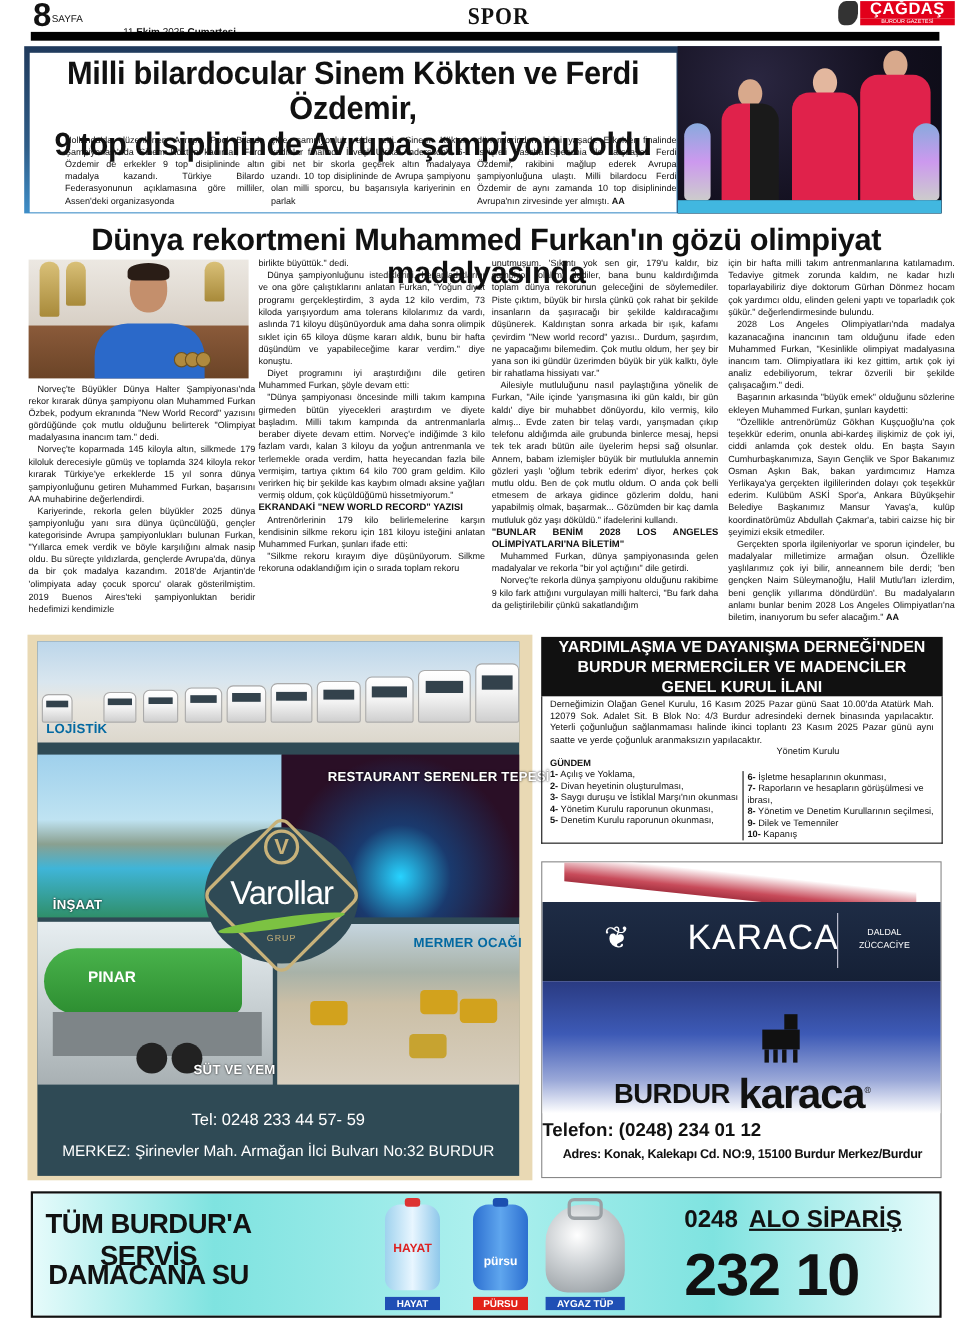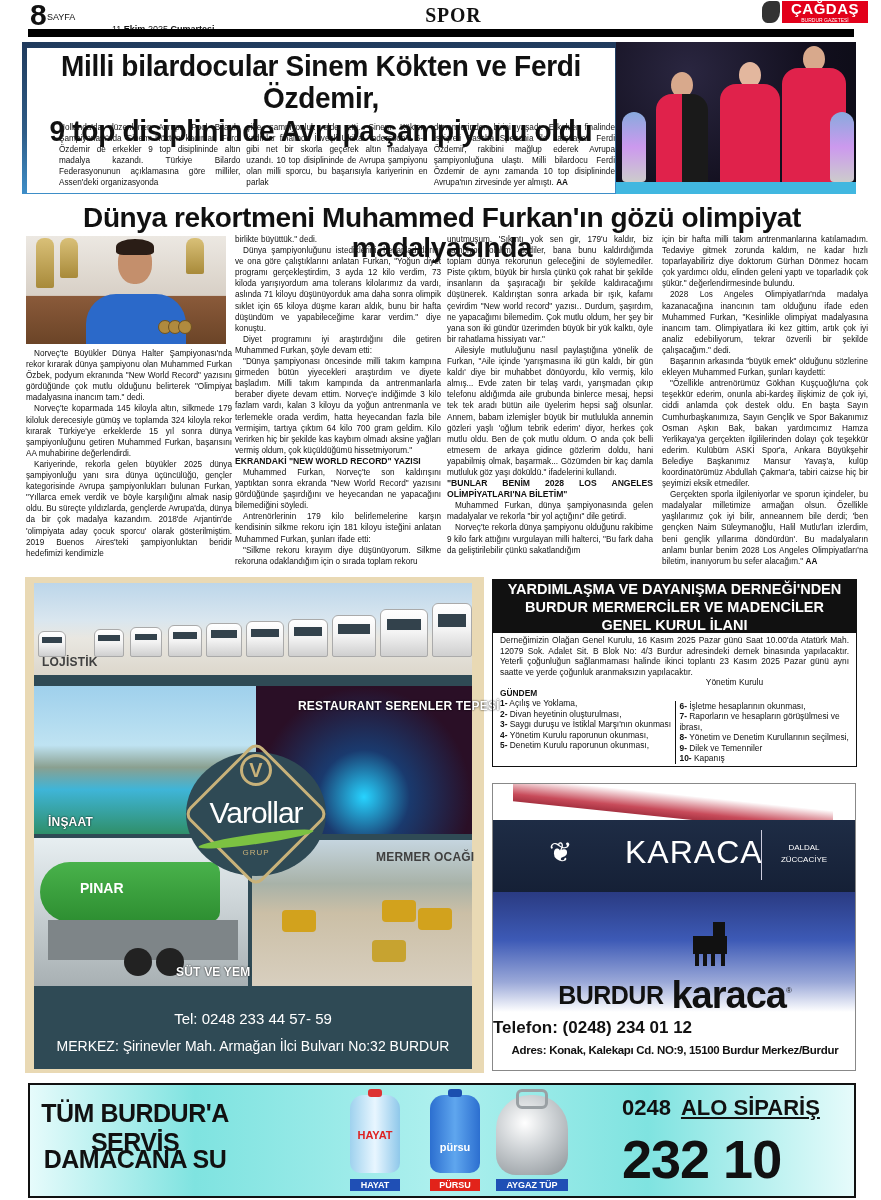--- a/index.html
+++ b/index.html
@@ -44,21 +44,21 @@
   .wl-col p { text-indent: 8px; }
   .wl-col .sub { font-weight: bold; text-indent: 0; font-size: 8.6px; }
 
   
   .var { position: absolute; left: 25px; top: 577px; width: 459px; height: 496px; background: #e9d9b4; }
   .var-inner { position: absolute; left: 34px; top: 583px; width: 438px; height: 486px; background: #2f4a55; }
   .var-truck { position: absolute; left: 34px; top: 583px; width: 438px; height: 92px; background: linear-gradient(180deg, #bcd6ea 0%, #d9e6ef 40%, #e9e7e1 60%, #dcd7cc 100%); overflow: hidden; }
   .truck { position: absolute; bottom: 18px; height: 44px; background: linear-gradient(180deg, #fff 0%, #f3f3f3 50%, #cfcfcf 100%); border-radius: 6px 6px 2px 2px; border: 1px solid #aaa; }
   .truck::after { content: ""; position: absolute; left: 12%; right: 12%; top: 20%; height: 24%; background: #33424c; }
   .var-label { position: absolute; color: #fff; font: bold 12px "Liberation Sans Narrow", "Liberation Sans", sans-serif; letter-spacing: 0.2px; text-shadow: 0 0 2px #000; }
-  .var-label.dark { color: #404040; text-shadow: none; }
+  .var-label.dark { color: #0369a1; text-shadow: none; }
   .var-pool { position: absolute; left: 34px; top: 686px; width: 222px; height: 148px; background: linear-gradient(180deg,#9fd0ec 0%,#bfe3f2 40%,#8aa090 55%,#3fb5d8 70%,#2f8f6a 100%); }
   .var-rest { position: absolute; left: 256px; top: 686px; width: 216px; height: 148px; background: radial-gradient(ellipse at 50% 75%, #27d3ff 0%, #1a3a6e 30%, #2a0f26 70%); }
   .var-milk { position: absolute; left: 34px; top: 838px; width: 214px; height: 148px; background: linear-gradient(180deg,#e7eef1 0%,#cfd7da 40%,#a8b0b3 100%); overflow: hidden; }
   .var-milk .tank { position: absolute; left: 6px; top: 24px; width: 180px; height: 60px; background: linear-gradient(180deg,#49b24b 0%,#2d8e31 100%); border-radius: 30px 10px 10px 30px; }
   .var-milk .chassis { position: absolute; left: 14px; top: 82px; width: 190px; height: 40px; background: #7e8588; }
   .var-milk .wheel { position: absolute; top: 110px; width: 28px; height: 28px; border-radius: 50%; background: #222; }
   .var-quarry { position: absolute; left: 252px; top: 840px; width: 220px; height: 146px; background: linear-gradient(180deg,#c5d5df 0%,#a8b2a8 30%,#cbbfa6 50%,#d8cfbf 100%); overflow: hidden; }
   .var-quarry .exc { position: absolute; width: 34px; height: 22px; background: #d2a21d; border-radius: 4px; }
   .var-logo { position: absolute; left: 186px; top: 752px; width: 140px; height: 124px; border-radius: 50%; background: #2f4a55; }
   .var-logo .ring { position: absolute; left: 18px; top: 10px; width: 104px; height: 104px; border: 3px solid #c8b27a; transform: rotate(45deg); border-radius: 10px; }
@@ -173,21 +173,20 @@
   <p>Norveç'te Büyükler Dünya Halter Şampiyonası'nda rekor kırarak dünya şampiyonu olan Muhammed Furkan Özbek, podyum ekranında "New World Record" yazısını gördüğünde çok mutlu olduğunu belirterek "Olimpiyat madalyasına inancım tam." dedi.</p>
   <p>Norveç'te koparmada 145 kiloyla altın, silkmede 179 kiloluk derecesiyle gümüş ve toplamda 324 kiloyla rekor kırarak Türkiye'ye erkeklerde 15 yıl sonra dünya şampiyonluğunu getiren Muhammed Furkan, başarısını AA muhabirine değerlendirdi.</p>
   <p>Kariyerinde, rekorla gelen büyükler 2025 dünya şampiyonluğu yanı sıra dünya üçüncülüğü, gençler kategorisinde Avrupa şampiyonlukları bulunan Furkan, "Yıllarca emek verdik ve böyle karşılığını almak nasip oldu. Bu süreçte yıldızlarda, gençlerde Avrupa'da, dünya da bir çok madalya kazandım. 2018'de Arjantin'de 'olimpiyata aday çocuk sporcu' olarak gösterilmiştim. 2019 Buenos Aires'teki şampiyonluktan beridir hedefimizi kendimizle</p>
 </div>
 <div class="wl-col" style="left:235px;top:234px;">
   <p style="text-indent:0">birlikte büyüttük." dedi.</p>
   <p>Dünya şampiyonluğunu istediklerini, hesapladıklarını ve ona göre çalıştıklarını anlatan Furkan, "Yoğun diyet programı gerçekleştirdim, 3 ayda 12 kilo verdim, 73 kiloda yarışıyordum ama tolerans kilolarımız da vardı, aslında 71 kiloyu düşünüyorduk ama daha sonra olimpik sıklet için 65 kiloya düşme kararı aldık, bunu bir hafta düşündüm ve yapabileceğime karar verdim." diye konuştu.</p>
   <p>Diyet programını iyi araştırdığını dile getiren Muhammed Furkan, şöyle devam etti:</p>
   <p>"Dünya şampiyonası öncesinde milli takım kampına girmeden bütün yiyecekleri araştırdım ve diyete başladım. Milli takım kampında da antrenmanlarla beraber diyete devam ettim. Norveç'e indiğimde 3 kilo fazlam vardı, kalan 3 kiloyu da yoğun antrenmanla ve terlemekle orada verdim, hatta heyecandan fazla bile vermişim, tartıya çıktım 64 kilo 700 gram geldim. Kilo verirken hiç bir şekilde kas kaybım olmadı aksine yağları vermiş oldum, çok küçüldüğümü hissetmiyorum."</p>
   <p class="sub">EKRANDAKİ "NEW WORLD RECORD" YAZISI</p>
-  <p>Muhammed Furkan, Norveç'te son kaldırışını yaptıktan sonra ekranda "New World Record" yazısını gördüğünde şaşırdığını ve heyecandan ne yapacağını bilemediğini söyledi.</p>
   <p>Antrenörlerinin 179 kilo belirlemelerine karşın kendisinin silkme rekoru için 181 kiloyu isteğini anlatan Muhammed Furkan, şunları ifade etti:</p>
   <p>"Silkme rekoru kırayım diye düşünüyorum. Silkme rekoruna odaklandığım için o sırada toplam rekoru</p>
 </div>
 <div class="wl-col" style="left:447px;top:234px;">
   <p style="text-indent:0">unutmuşum. 'Sıkıntı yok sen gir, 179'u kaldır, biz şampiyon olalım' dediler, bana bunu kaldırdığımda toplam dünya rekorunun geleceğini de söylemediler. Piste çıktım, büyük bir hırsla çünkü çok rahat bir şekilde insanların da şaşıracağı bir şekilde kaldıracağımı düşünerek. Kaldırıştan sonra arkada bir ışık, kafamı çevirdim "New world record" yazısı.. Durdum, şaşırdım, ne yapacağımı bilemedim. Çok mutlu oldum, her şey bir yana son iki gündür üzerimden büyük bir yük kalktı, öyle bir rahatlama hissiyatı var."</p>
   <p>Ailesiyle mutluluğunu nasıl paylaştığına yönelik de Furkan, "Aile içinde 'yarışmasına iki gün kaldı, bir gün kaldı' diye bir muhabbet dönüyordu, kilo vermiş, kilo almış... Evde zaten bir telaş vardı, yarışmadan çıkıp telefonu aldığımda aile grubunda binlerce mesaj, hepsi tek tek aradı bütün aile üyelerim hepsi sağ olsunlar. Annem, babam izlemişler büyük bir mutlulukla annemin gözleri yaşlı 'oğlum tebrik ederim' diyor, herkes çok mutlu oldu. Ben de çok mutlu oldum. O anda çok belli etmesem de arkaya gidince gözlerim doldu, hani yapabilmiş olmak, başarmak... Gözümden bir kaç damla mutluluk göz yaşı döküldü." ifadelerini kullandı.</p>
   <p class="sub">"BUNLAR BENİM 2028 LOS ANGELES OLİMPİYATLARI'NA BİLETİM"</p>
   <p>Muhammed Furkan, dünya şampiyonasında gelen madalyalar ve rekorla "bir yol açtığını" dile getirdi.</p>
   <p>Norveç'te rekorla dünya şampiyonu olduğunu rakibime 9 kilo fark attığını vurgulayan milli halterci, "Bu fark daha da geliştirilebilir çünkü sakatlandığım</p>
 </div>

